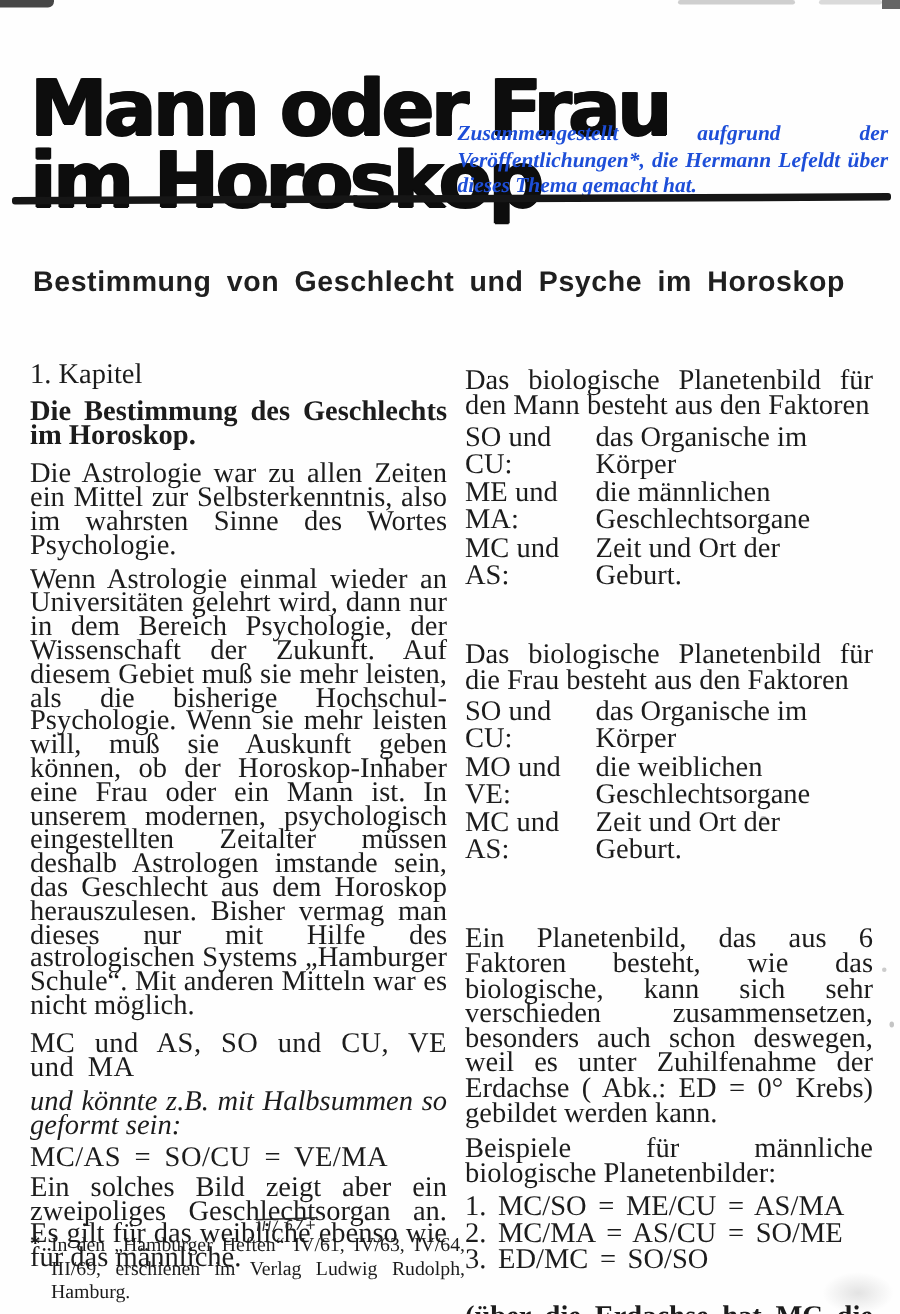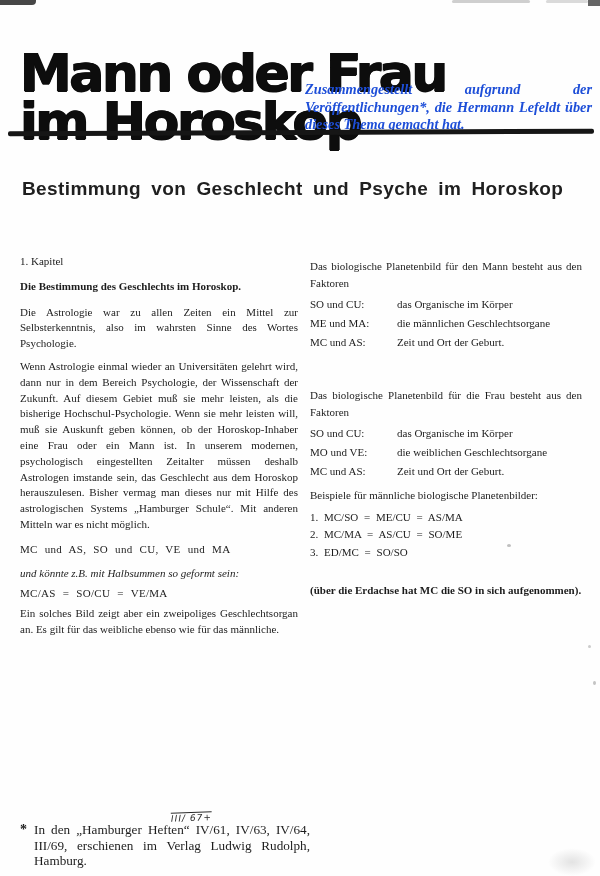--- a/index.html
+++ b/index.html
@@ -43,21 +43,21 @@
     transform: rotate(-0.25deg);
   }
   .section-heading {
     position: absolute; left: 22px; top: 162px;
     font-family: "Liberation Sans", sans-serif;
     font-size: 19px; letter-spacing: 0.4px; word-spacing: 4.5px;
     color: #1f1f1f;
   }
 
   
-  .col { position: absolute; top: 252px; font-size: 11px; line-height: 15.8px; }
+  .col { position: absolute; top: 240px; font-size: 19px; line-height: 15.8px; }
   .col-left  { left: 20px;  width: 278px; }
   .col-right { left: 310px; width: 272px; }
 
   .p { text-align: justify; margin: 0; }
   .chapter { margin-top: 2px; }
   .bold-heading { font-weight: bold; margin-top: 9px; text-align: justify; }
   .mt10 { margin-top: 10px; }
   .mt9  { margin-top: 9px; }
   .mt8  { margin-top: 8px; font-style: italic; }
   .mt7  { margin-top: 7px; }
@@ -174,20 +174,21 @@
       <div class="dl-row">
         <span class="dl-term">MO und VE:</span>
         <span class="dl-def">die weiblichen Geschlechts­organe</span>
       </div>
       <div class="dl-row">
         <span class="dl-term">MC und AS:</span>
         <span class="dl-def">Zeit und Ort der Geburt.</span>
       </div>
     </div>
 
+    <p class="p para-six">Ein Planetenbild, das aus 6 Faktoren besteht, wie das biologische, kann sich sehr verschieden zusammensetzen, besonders auch schon deswegen, weil es unter Zuhilfenahme der Erdachse ( Abk.: ED = 0° Krebs) gebildet werden kann.</p>
     <p class="p examples-lead">Beispiele für männliche biologische Planetenbilder:</p>
     <div class="examples">
       <div class="example-line">1.  MC/SO = ME/CU = AS/MA</div>
       <div class="example-line">2.  MC/MA = AS/CU = SO/ME</div>
       <div class="example-line">3.  ED/MC = SO/SO</div>
     </div>
     <p class="p examples-note">(über die Erdachse hat MC die SO in sich aufgenommen).</p>
   </div>
 
   <div class="footnote">

